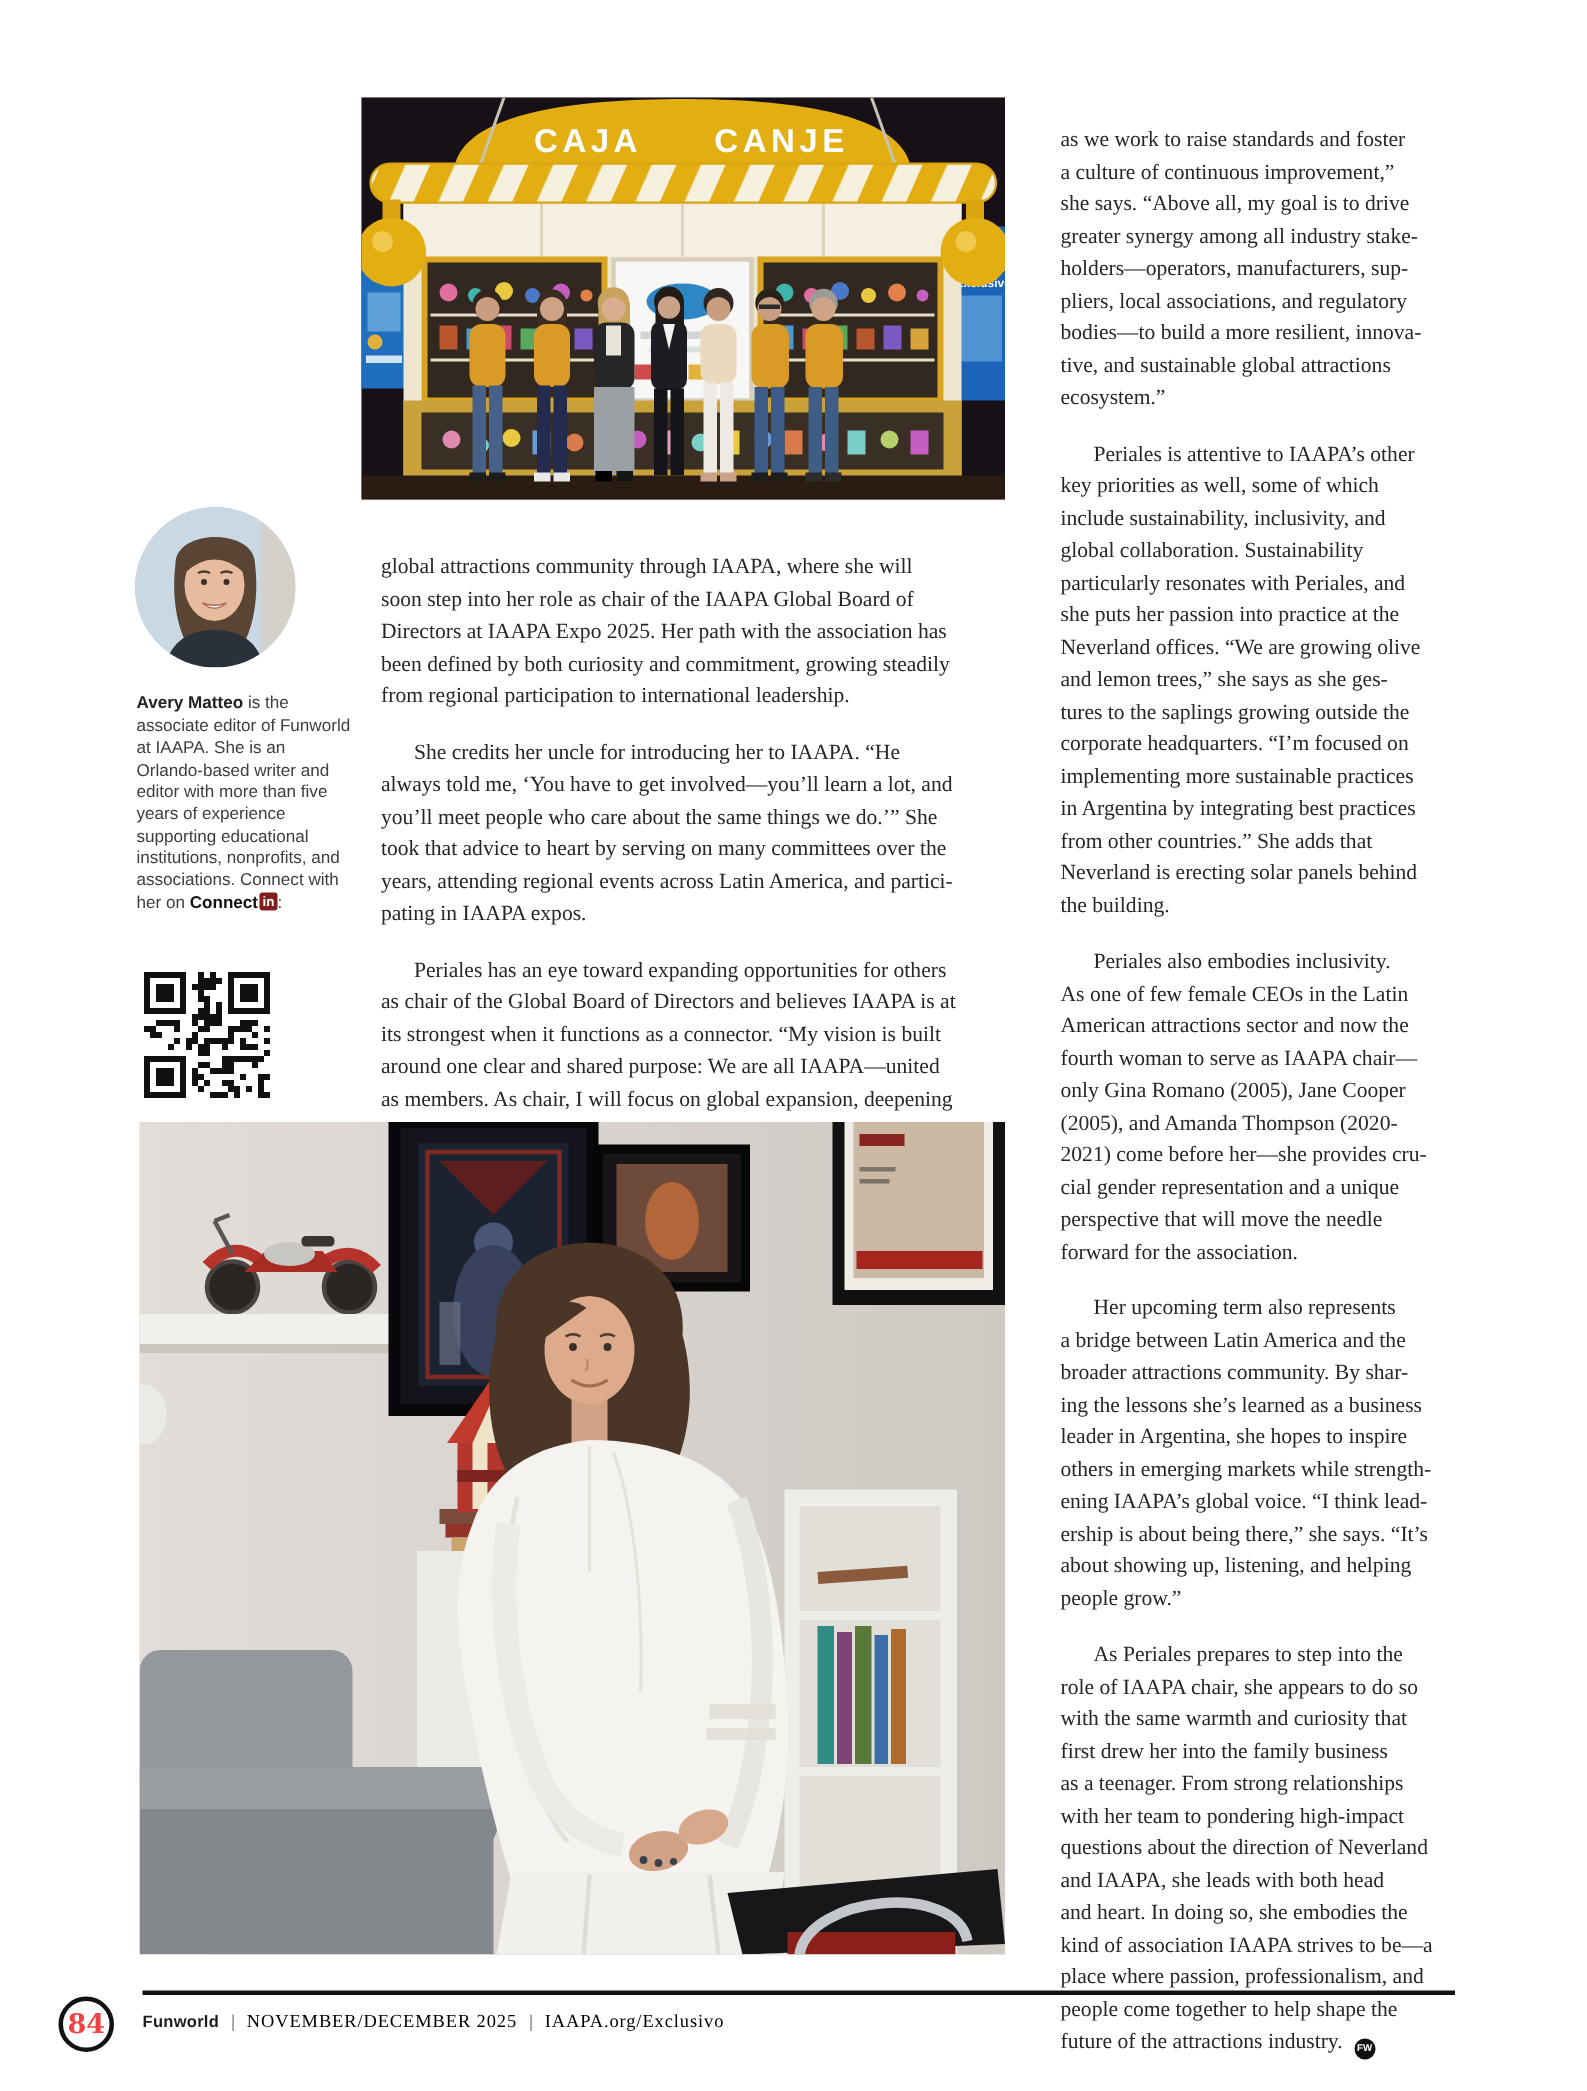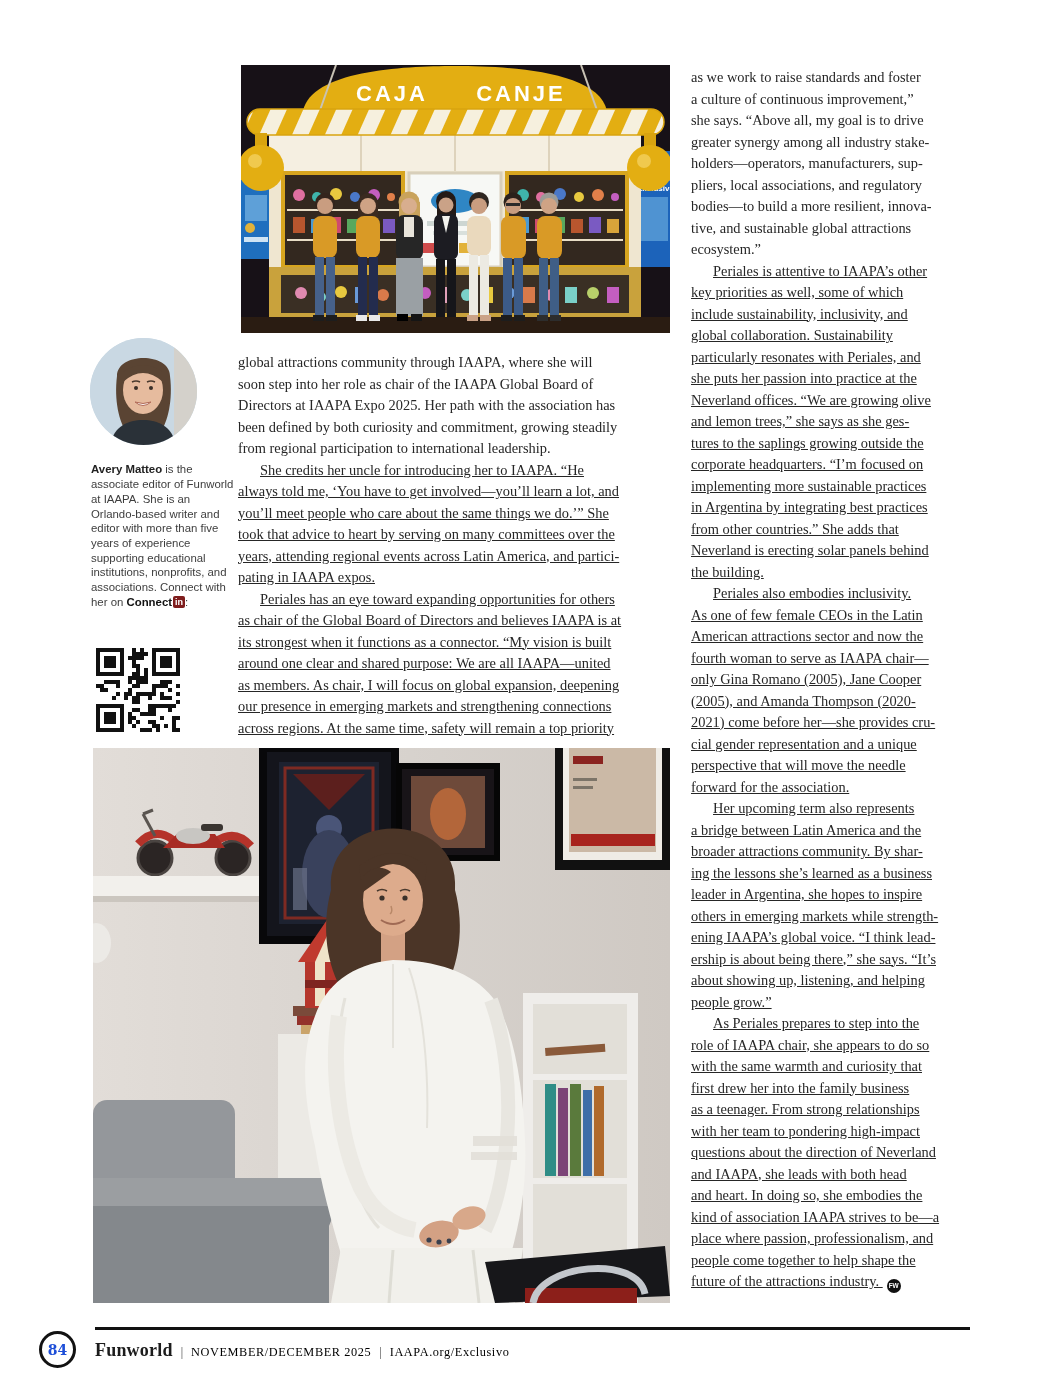--- a/index.html
+++ b/index.html
@@ -22,34 +22,34 @@
   .li-mark{font-weight:bold;color:#111;white-space:nowrap;}
   .li-box{display:inline-block;background:#7f1d1d;color:#fff;font-size:9px;font-weight:bold;
     line-height:10px;padding:1px 2px;border-radius:2px;vertical-align:1px;margin-left:1px;}
   #qr-code{position:absolute;left:93px;top:645px;width:90px;height:90px;background:#fff;}
   #qr-code svg{display:block;width:100%;height:100%;}
 
   
   .col{position:absolute;font-size:14.4px;line-height:21.5px;color:#262626;}
   #middle-column{left:238px;top:352px;width:442px;}
   #right-column{left:691px;top:67px;width:302px;}
-  .para{margin:0;white-space:normal;}
+  .para{margin:16px;white-space:normal;}
   .para br{line-height:21.5px;}
-  .para.indent{text-indent:22px;text-decoration:underline;}
+  .para.indent{text-indent:22px;}
   .endmark{display:inline-block;width:14px;height:14px;border-radius:50%;background:#111;
     color:#fff;font-family:"Liberation Sans",sans-serif;font-size:6.5px;font-weight:bold;
     text-align:center;line-height:14px;text-indent:0;vertical-align:-2px;margin-left:4px;letter-spacing:0;}
 
   
   #footer-rule{position:absolute;left:95px;top:1327px;width:875px;height:2.5px;background:#121212;}
   #page-number{position:absolute;left:39px;top:1331px;width:31px;height:31px;border:3.5px solid #121212;
     border-radius:50%;display:flex;align-items:center;justify-content:center;
-    font-family:"DejaVu Serif",serif;font-weight:bold;font-size:14px;color:#1d4ed8;}
+    font-family:"DejaVu Serif",serif;font-weight:bold;font-size:18px;color:#ef4444;}
   #footer-line{position:absolute;left:95px;top:1340px;display:flex;align-items:baseline;gap:8px;color:#1c1c1c;}
-  #footer-line .mag{font-family:Liberation Serif, serif;font-weight:bold;font-size:18px;letter-spacing:.2px;}
+  #footer-line .mag{font-family:Liberation Sans, sans-serif;font-weight:bold;font-size:11px;letter-spacing:.2px;}
   #footer-line .sep{font-family:"Liberation Serif",serif;font-size:12px;color:#444;}
   #footer-line .meta{font-family:"Liberation Serif",serif;font-size:12.3px;letter-spacing:.6px;color:#000000;}
 </style>
 </head>
 <body>
 
 <div class="page">
 
   <div class="photo" id="top-photo">
     <svg viewBox="0 0 429 268" preserveAspectRatio="none">

